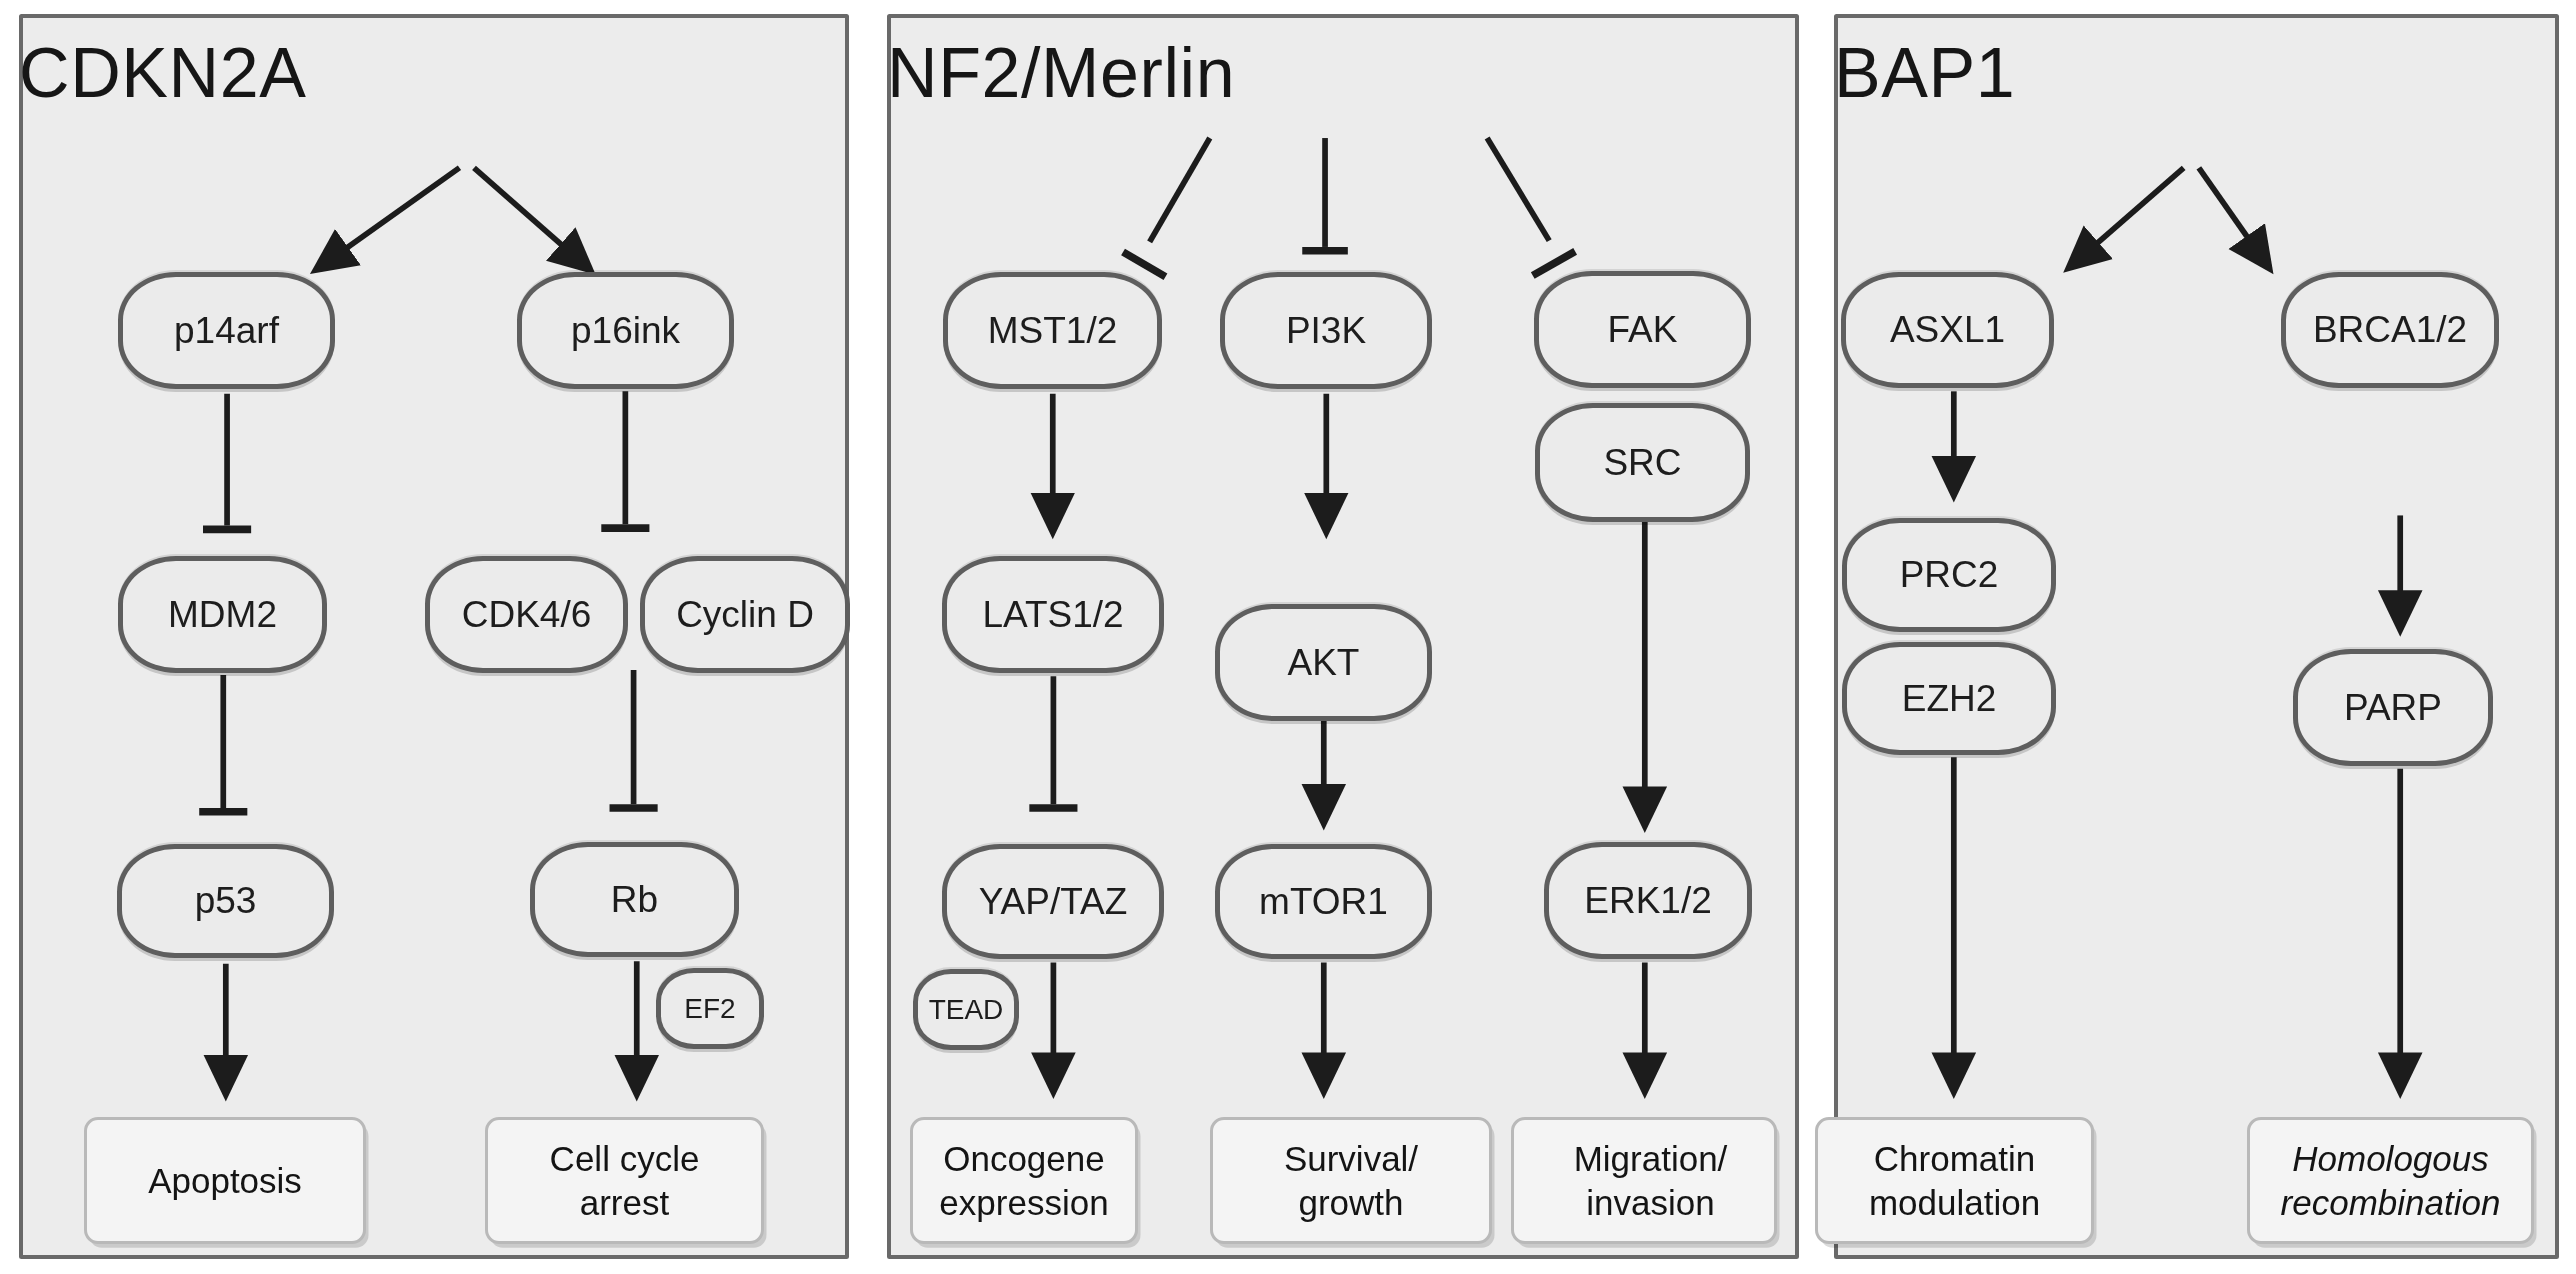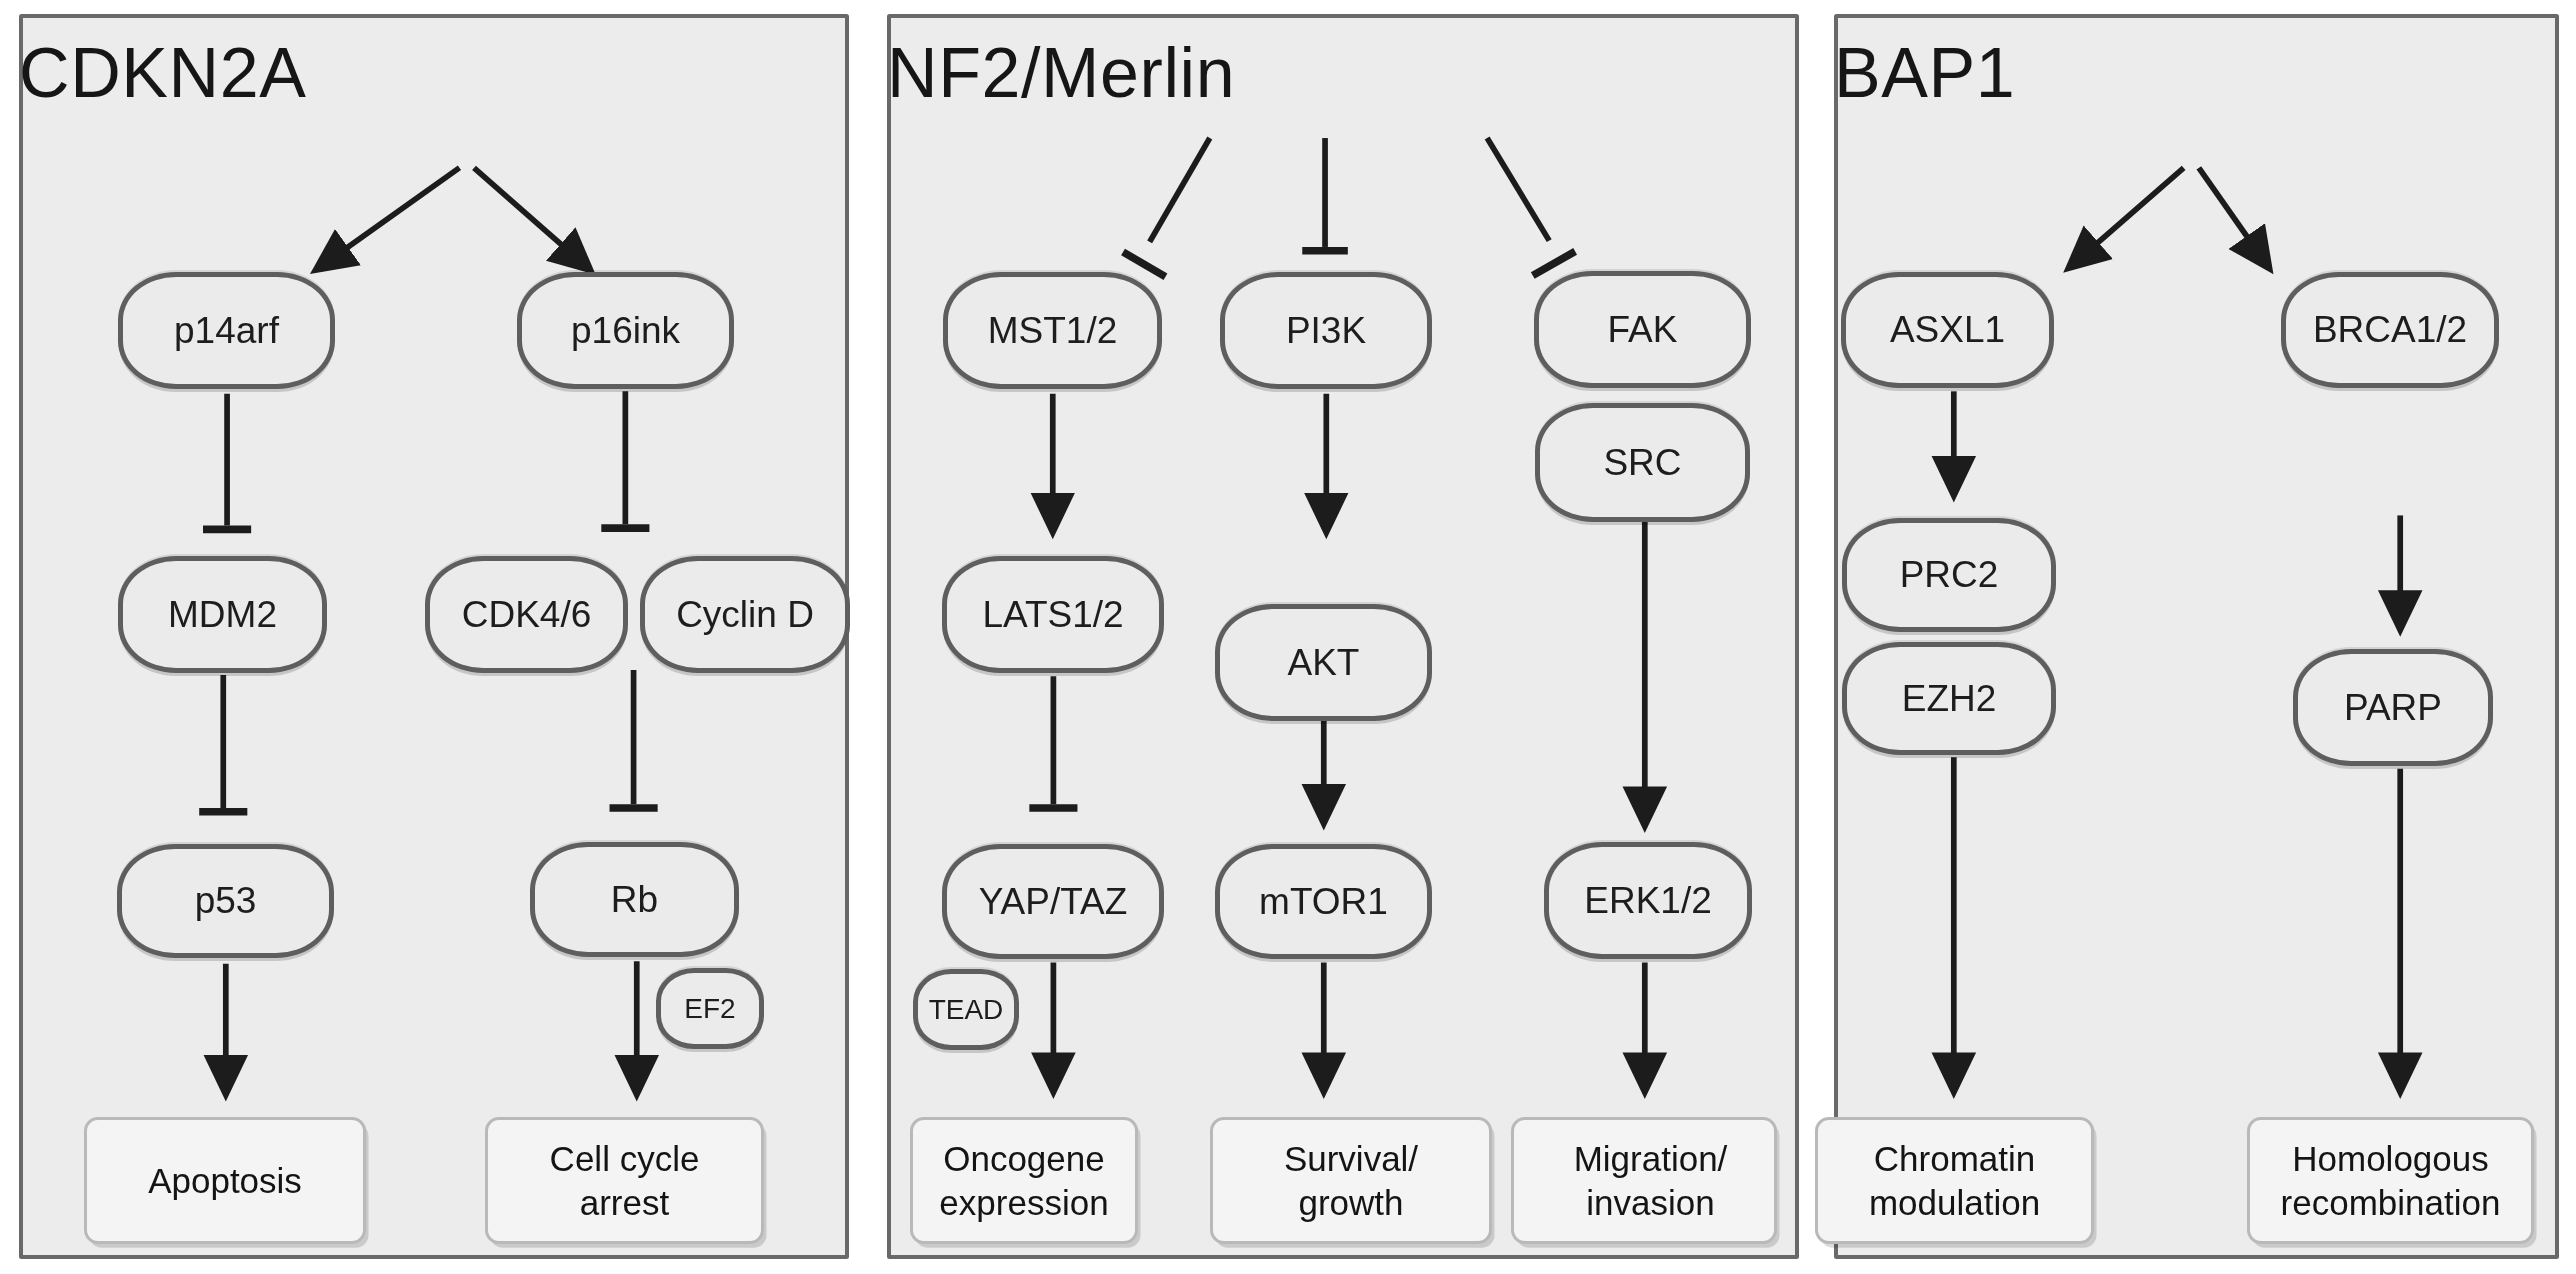--- a/index.html
+++ b/index.html
@@ -155,17 +155,17 @@
 invasion</div>
 
   <div class="node" style="left:1841px; top:272px; width:213px; height:116px;">ASXL1</div>
   <div class="node" style="left:2281px; top:272px; width:218px; height:116px;">BRCA1/2</div>
   <div class="node" style="left:1842px; top:518px; width:214px; height:114px;">PRC2</div>
   <div class="node" style="left:1842px; top:642px; width:214px; height:113px;">EZH2</div>
   <div class="node" style="left:2293px; top:649px; width:200px; height:117px;">PARP</div>
 
   <div class="outbox" style="left:1815px; top:1117px; width:279px; height:127px;">Chromatin
 modulation</div>
-  <div class="outbox" style="left:2247px; top:1117px; width:287px; height:127px;">Homologous
+  <div class="outbox" style="left:2247px; top:1117px; width:287px; height:127px;font-style:italic;">Homologous
 recombination</div>
 
 </div>
 
 
 </body></html>

